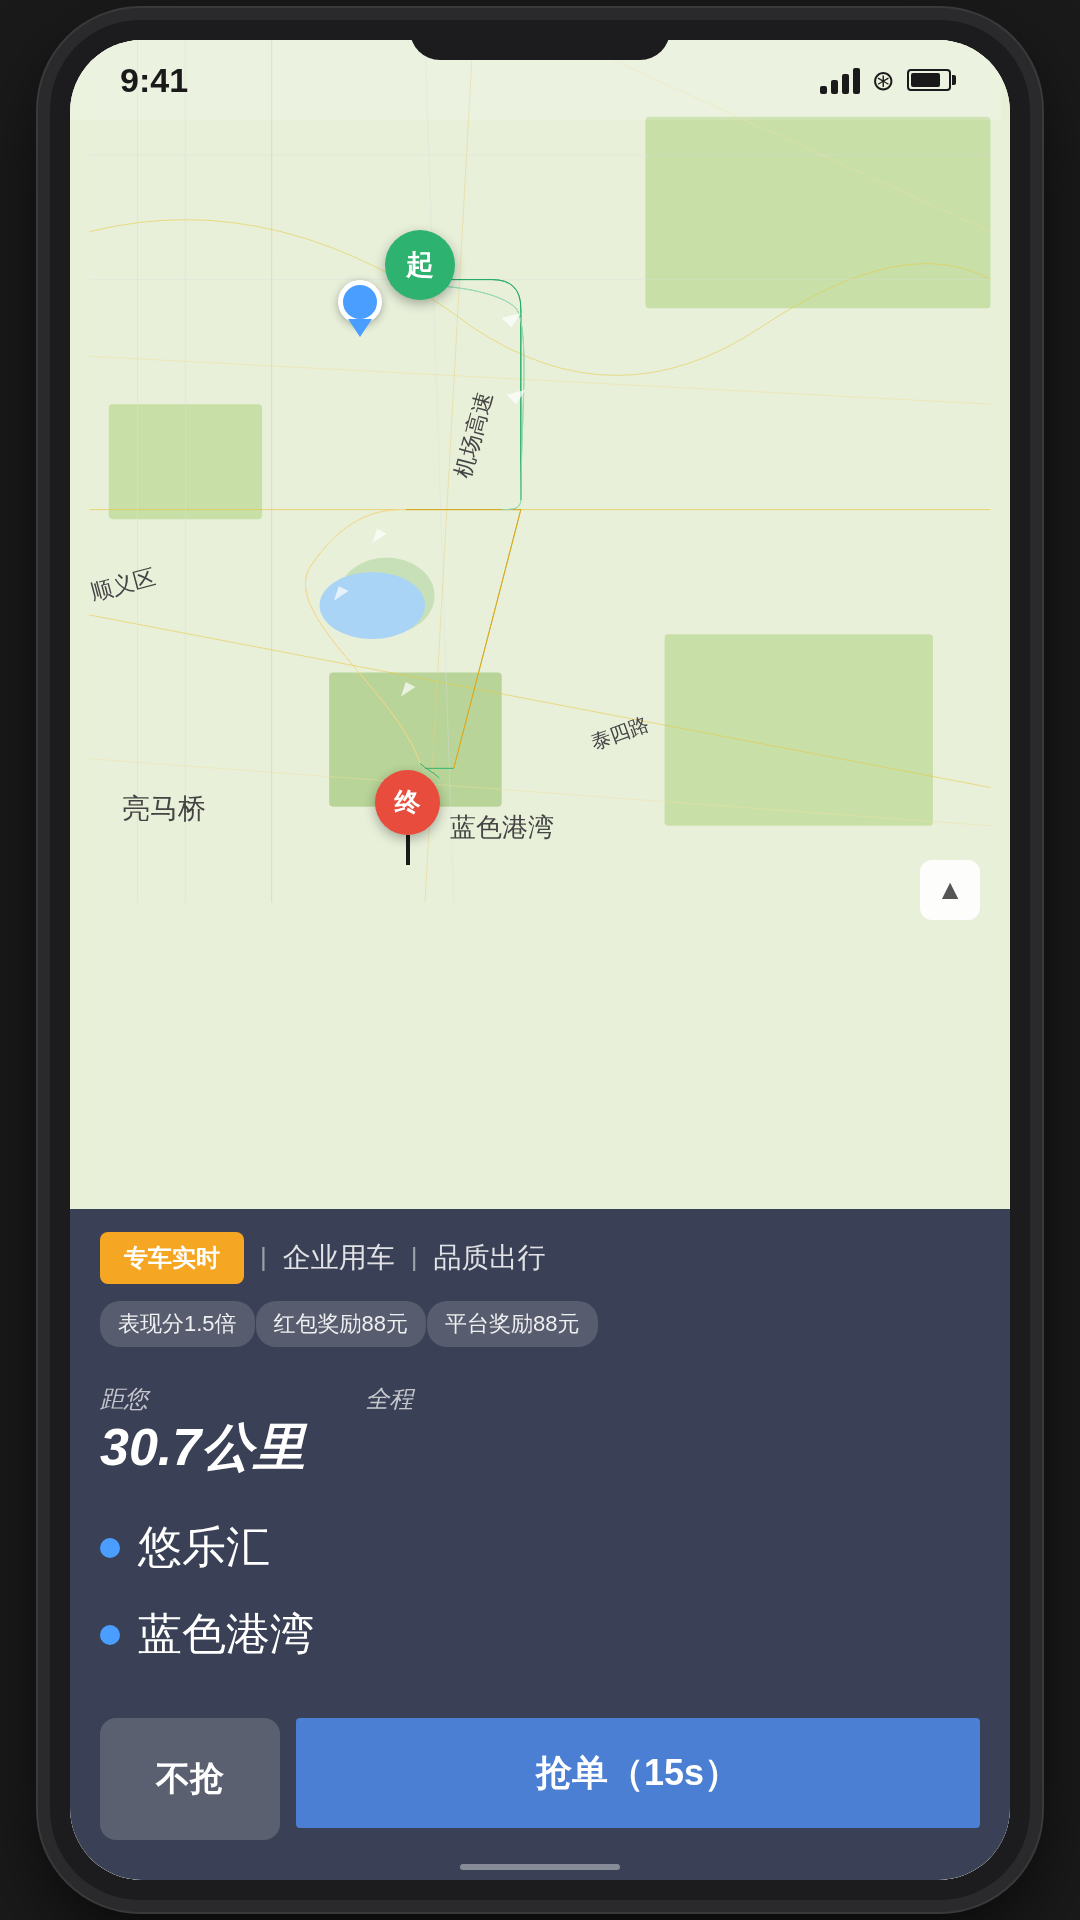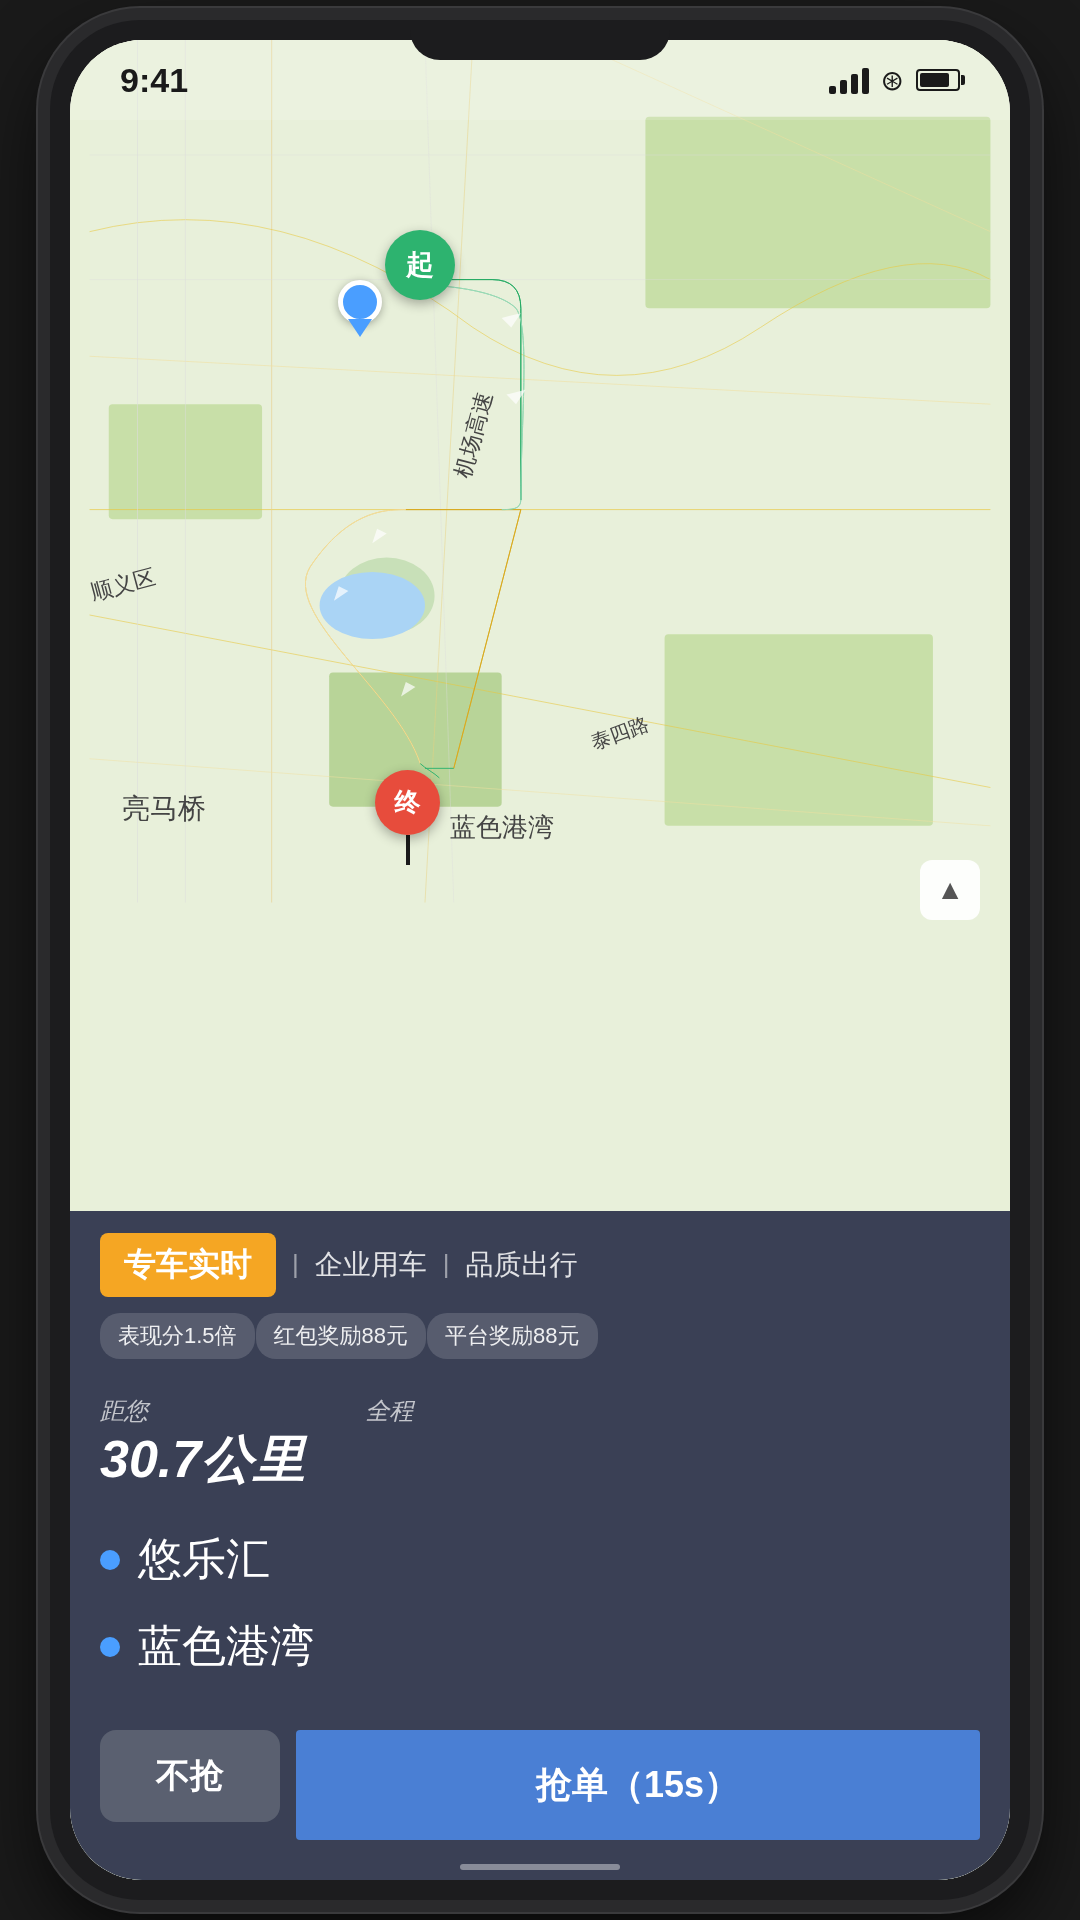--- a/index.html
+++ b/index.html
@@ -34,21 +34,21 @@
       border-radius: 72px;
       overflow: hidden;
       background: #f0f0e8;
     }
 
     
     .status-bar {
       position: absolute;
       top: 0;
       left: 0;
-      right: 0;
+      right: 9px;
       height: 80px;
       z-index: 100;
       display: flex;
       align-items: center;
       justify-content: space-between;
       padding: 0 50px;
       background: rgba(255,255,255,0.15);
     }
 
     .status-time {
@@ -229,21 +229,21 @@
       align-items: center;
       padding: 22px 30px 16px;
       gap: 0;
     }
 
     .tab-active {
       background: #f5a623;
       color: white;
       padding: 10px 24px;
       border-radius: 8px;
-      font-size: 32px;
+      font-size: 24px;
       font-weight: 600;
     }
 
     .tab-separator {
       color: rgba(255,255,255,0.5);
       margin: 0 16px;
       font-size: 26px;
     }
 
     .tab-inactive {
@@ -323,21 +323,21 @@
       gap: 16px;
       padding: 16px 30px 40px;
     }
 
     .btn-skip {
       flex: 0 0 180px;
       background: #5a6070;
       color: white;
       border: none;
       border-radius: 16px;
-      height: 92px;
+      height: 122px;
       font-size: 34px;
       font-weight: 600;
       cursor: pointer;
     }
 
     .btn-grab {
       flex: 1;
       background: #4a7fd4;
       color: white;
       border: none;

